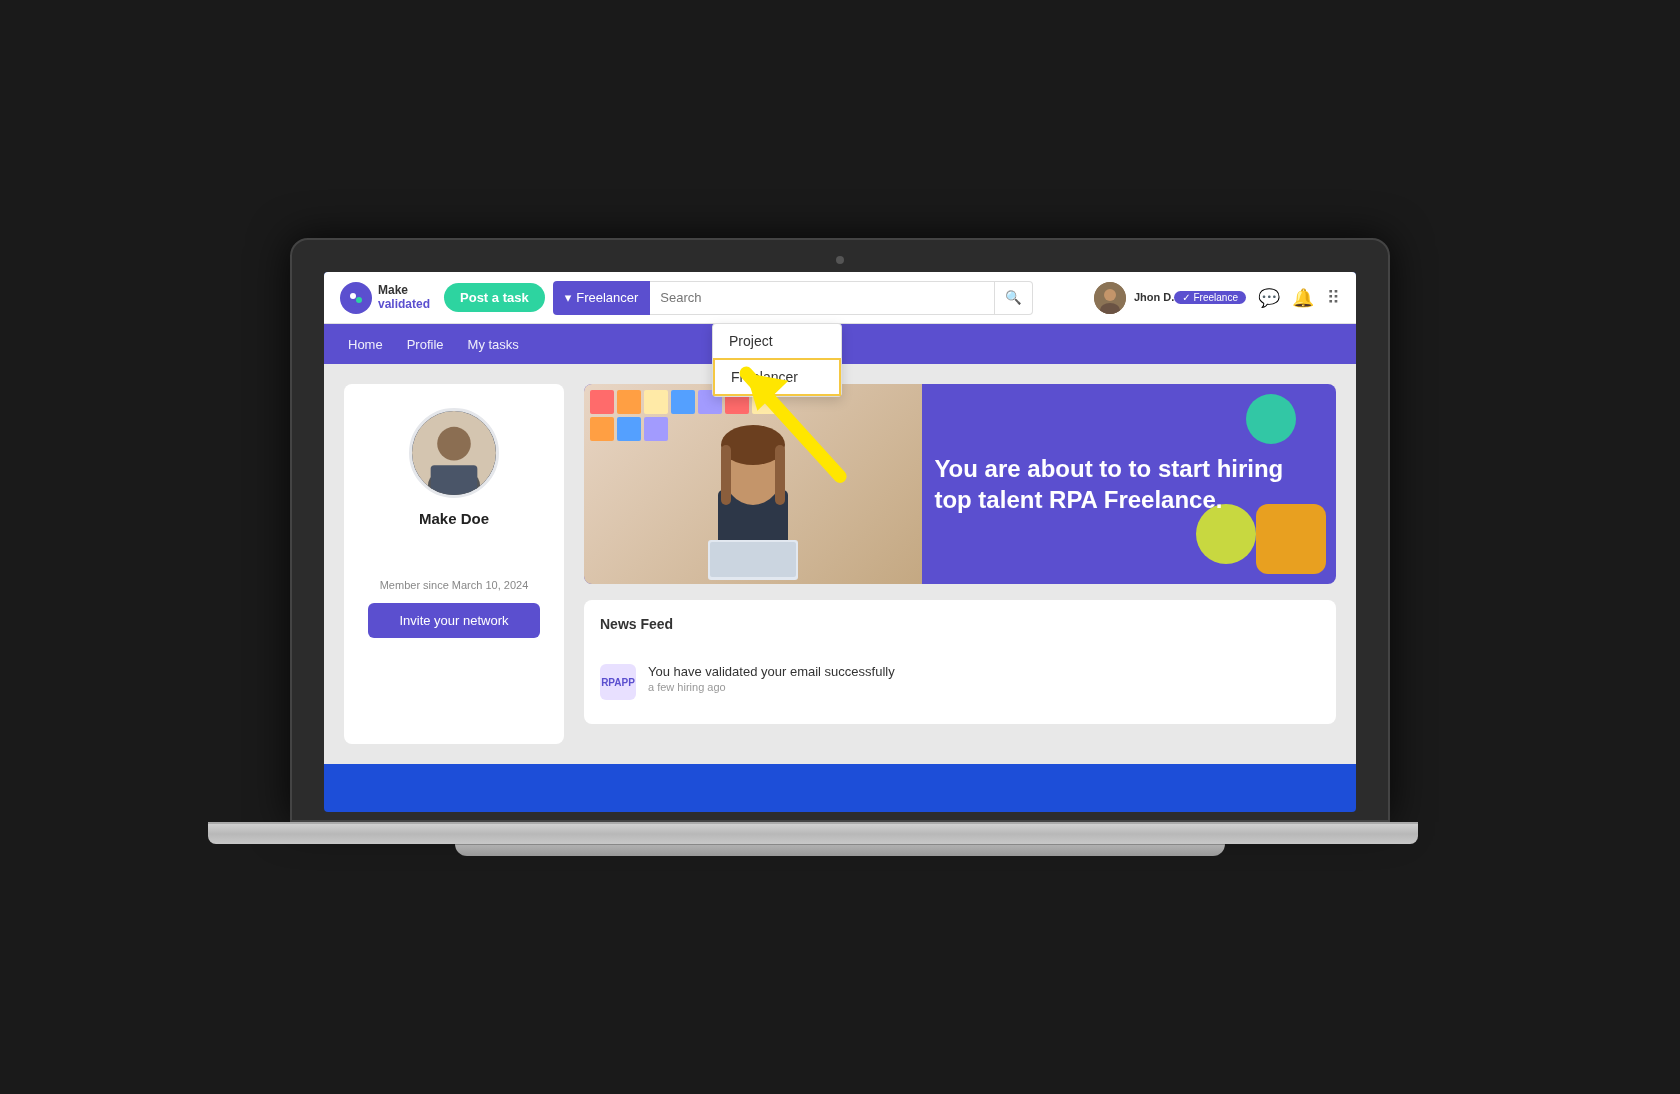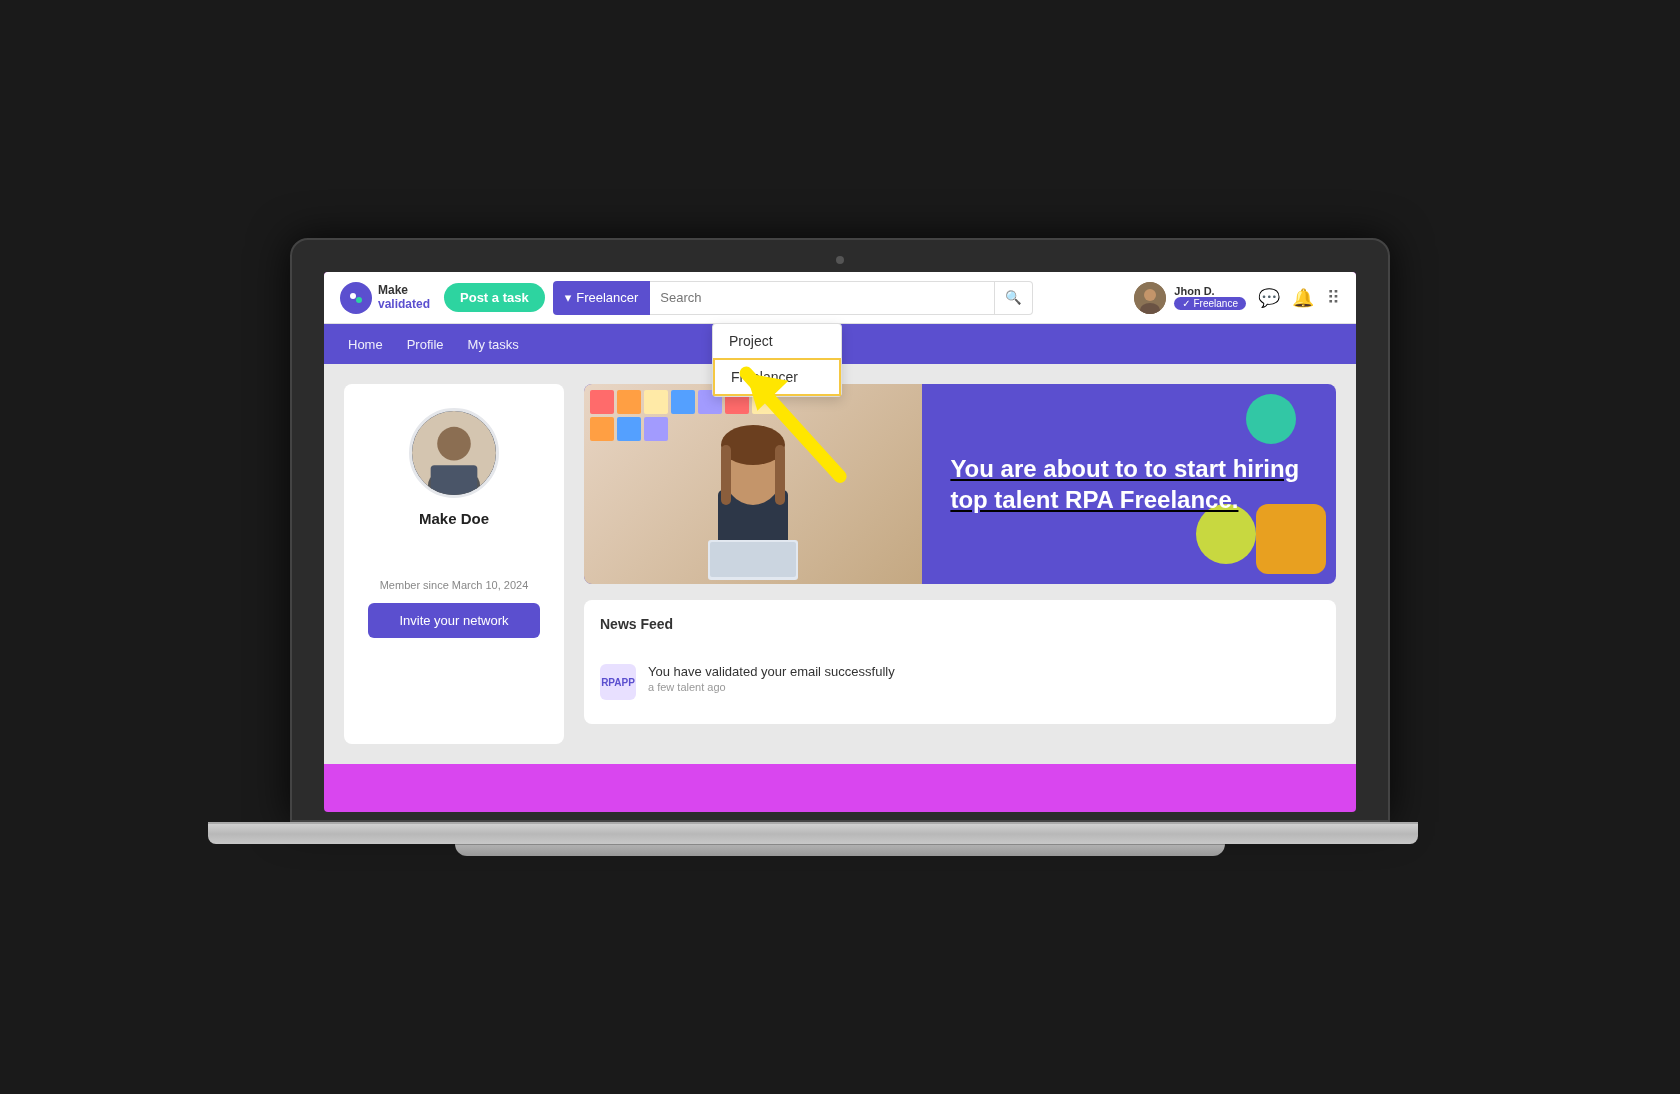--- a/index.html
+++ b/index.html
@@ -59,21 +59,21 @@
       height: 12px;
       width: 70%;
       border-radius: 0 0 20px 20px;
       border-top: 1px solid #888;
     }
 
     
     .app {
       width: 100%;
       min-height: 540px;
-      background: #d946ef;
+      background: #1d4ed8;
     }
 
     
     .navbar {
       background: #fff;
       display: flex;
       align-items: center;
       padding: 0 16px;
       height: 52px;
       border-bottom: 1px solid #e0e0e0;
@@ -183,21 +183,21 @@
       border-radius: 50%;
       background: #8b7355;
       overflow: hidden;
       display: flex;
       align-items: center;
       justify-content: center;
     }
 
     .user-info {
       display: flex;
-      flex-direction: column;
+      flex-direction: row;
       font-size: 11px;
     }
 
     .user-name {
       font-weight: 600;
       color: #333;
     }
 
     .user-role-badge {
       background: #5b4fcf;
@@ -340,26 +340,25 @@
       background: linear-gradient(135deg, #e8d5c4 0%, #c4a882 100%);
       position: relative;
       overflow: hidden;
       display: flex;
       align-items: center;
       justify-content: center;
     }
 
     .banner-text-area {
       flex: 1;
-      padding: 28px;
+      padding: 12px;
       display: flex;
       flex-direction: column;
       justify-content: center;
       position: relative;
-      text-decoration: underline;
     }
 
     .banner-title {
       color: white;
       font-size: 24px;
       font-weight: 700;
       line-height: 1.3;
       z-index: 1;
     }
 
@@ -567,21 +566,21 @@
                 <div class="banner-shape-orange"></div>
               </div>
             </div>
 
             <div class="news-feed">
               <div class="news-feed-title">News Feed</div>
               <div class="news-item">
                 <div class="news-icon">RPAPP</div>
                 <div>
                   <div class="news-text">You have validated your email successfully</div>
-                  <div class="news-time">a few talent ago</div>
+                  <div class="news-time">a few hiring ago</div>
                 </div>
               </div>
             </div>
 
           </div>
         </div>
 
         <div style="position:absolute;top:0;left:0;width:100%;height:100%;pointer-events:none;z-index:300;">
           <svg width="100%" height="100%" viewBox="0 0 1100 560" style="position:absolute;top:0;left:0;">
 

